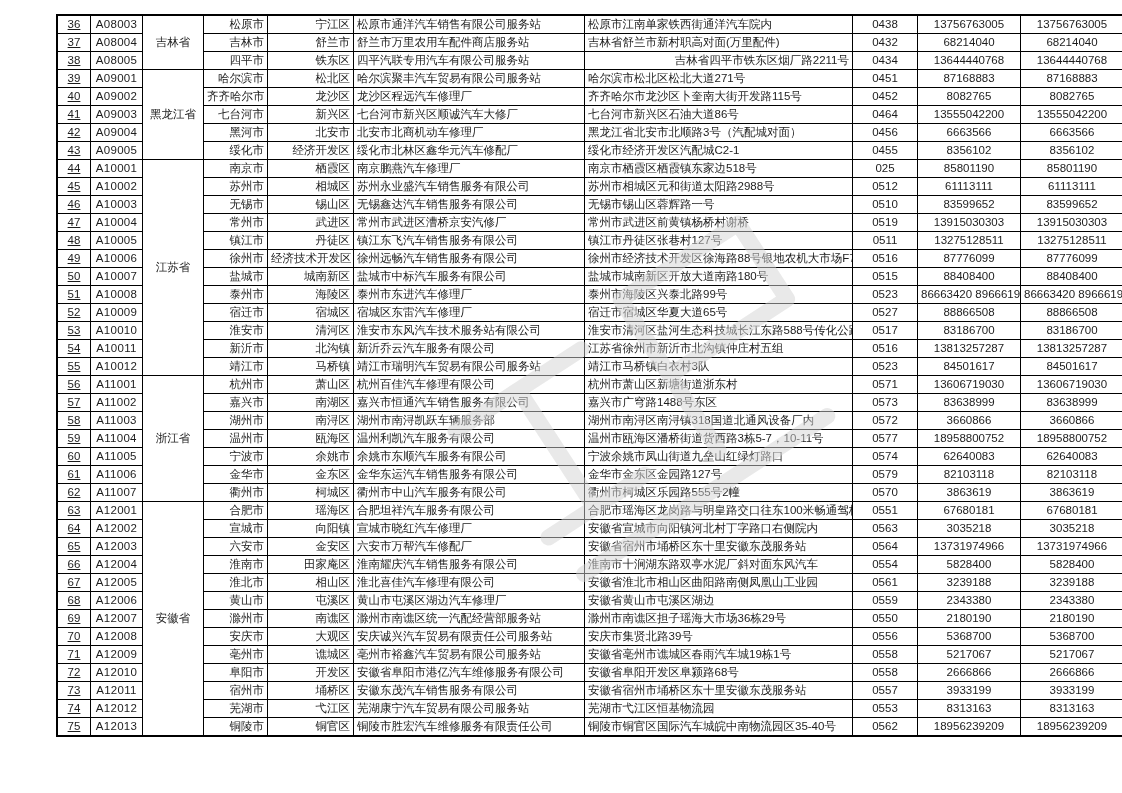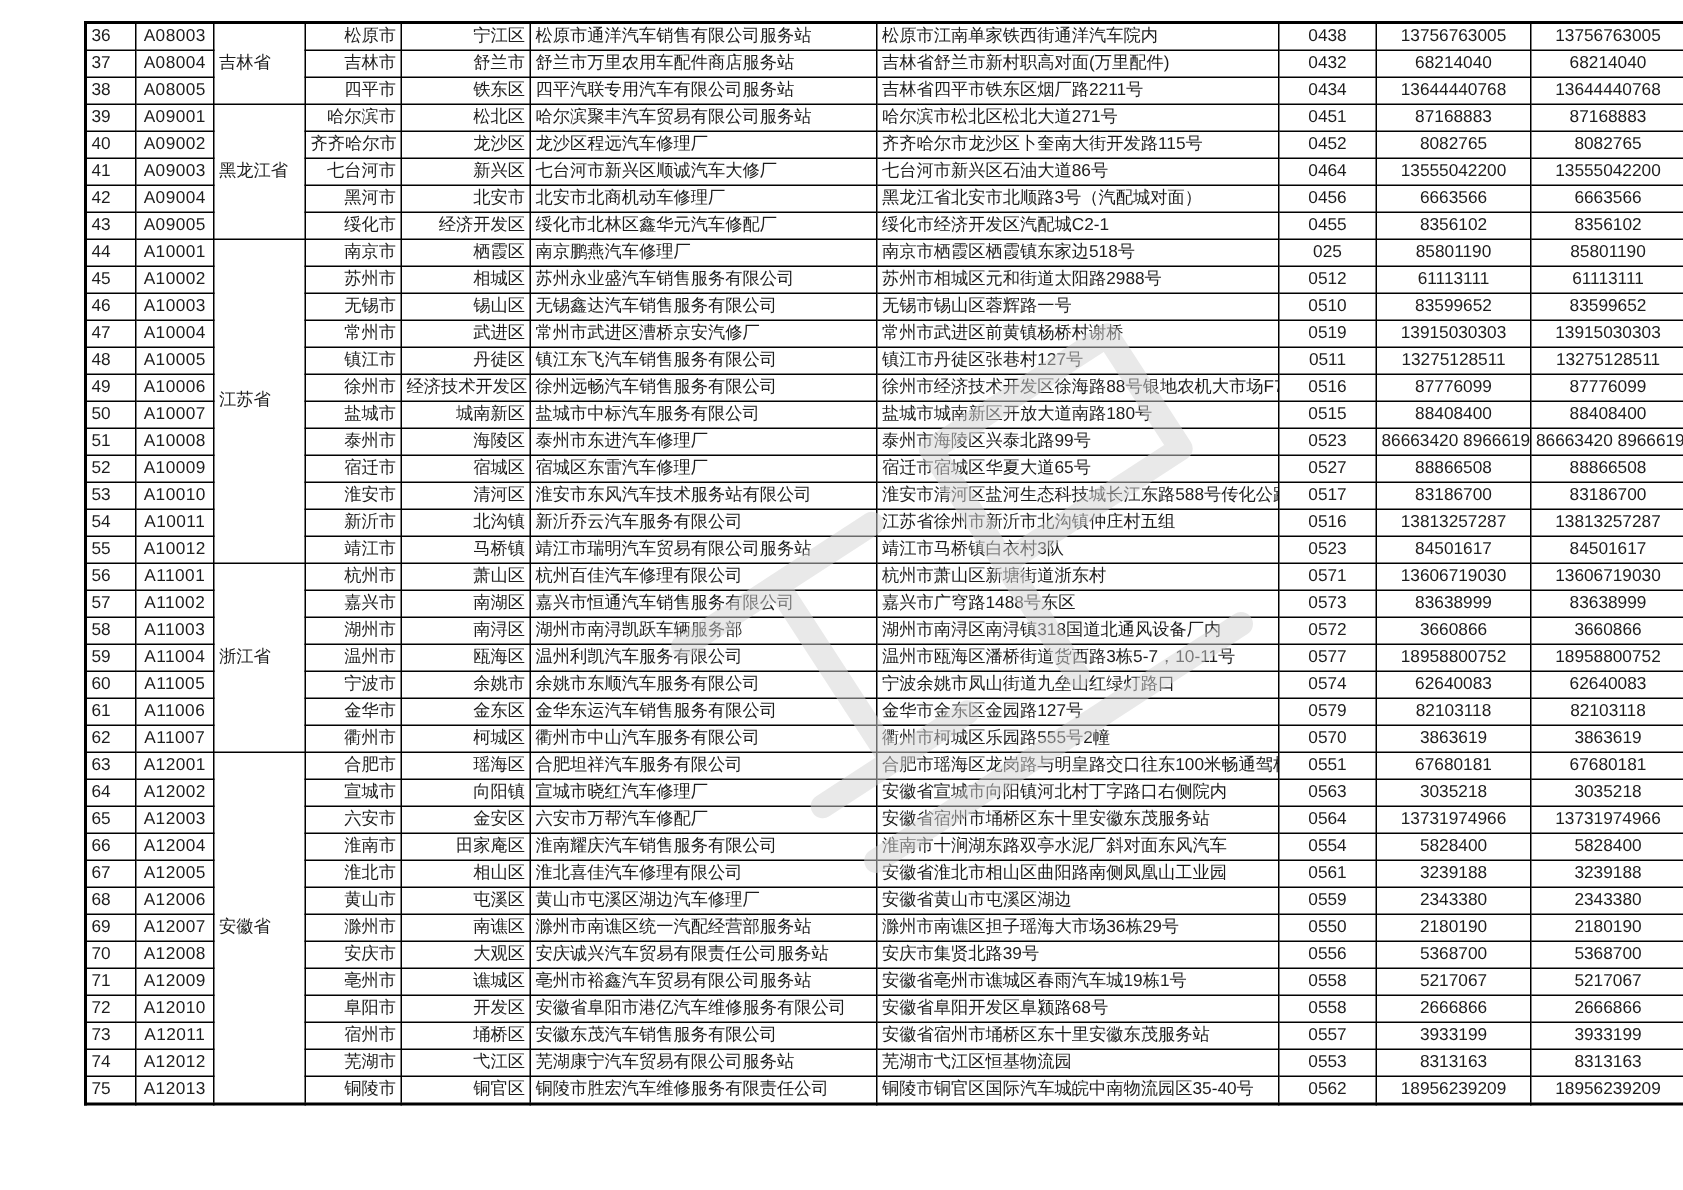--- a/index.html
+++ b/index.html
@@ -5,30 +5,30 @@
   html,body{margin:0;padding:0;background:#ffffff;}
   body{width:1122px;height:793px;position:relative;overflow:hidden;
        font-family:"Liberation Sans","DejaVu Sans",sans-serif;color:#1c1c1c;}
   .page{position:absolute;inset:0;background:#ffffff;}
   table.station{position:absolute;left:56px;top:14px;width:1029px;
        border-collapse:collapse;table-layout:fixed;
        border:2px solid #000;}
   table.station td{border:1px solid #000;padding:0 3px;height:17px;
        font-size:11.5px;line-height:1.25;overflow:hidden;white-space:nowrap;
        vertical-align:middle;}
-  td.c-num   {width:26px;text-align:left;}
+  td.c-num   {width:26px;text-align:center;text-decoration:underline;}
   td.c-code  {width:45px;text-align:center;letter-spacing:.3px;}
-  td.c-prov  {width:54px;font-family:Liberation Serif, serif;}
+  td.c-prov  {width:54px;text-align:center;font-family:Liberation Serif, serif;}
   td.c-city  {width:57px;text-align:right;font-family:Liberation Serif, serif;}
   td.c-dist  {width:79px;text-align:right;}
   td.c-comp  {width:224px;text-align:left;margin-top:38px;}
   td.c-addr  {width:261px;text-align:left;}
   td.c-area  {width:58px;text-align:center;margin-left:24px;}
   td.c-phone {width:96px;text-align:center;white-space:pre-line;}
-  td.center  {text-align:left;margin-left:40px;}
+  td.center  {text-align:right;margin-left:40px;}
   .watermark{position:absolute;left:430px;top:210px;width:440px;height:380px;
        z-index:3;pointer-events:none;opacity:.5;}
 </style>
 </head>
 <body>
 
 <div class="page">
 
   <table class="station">
     <tbody>

